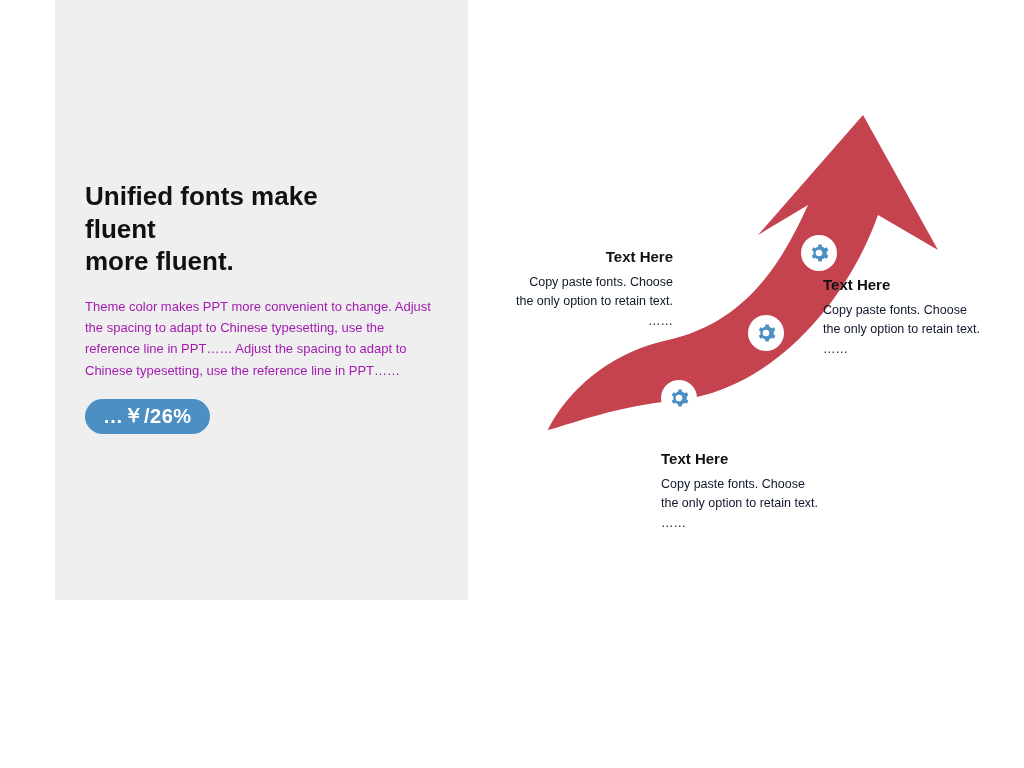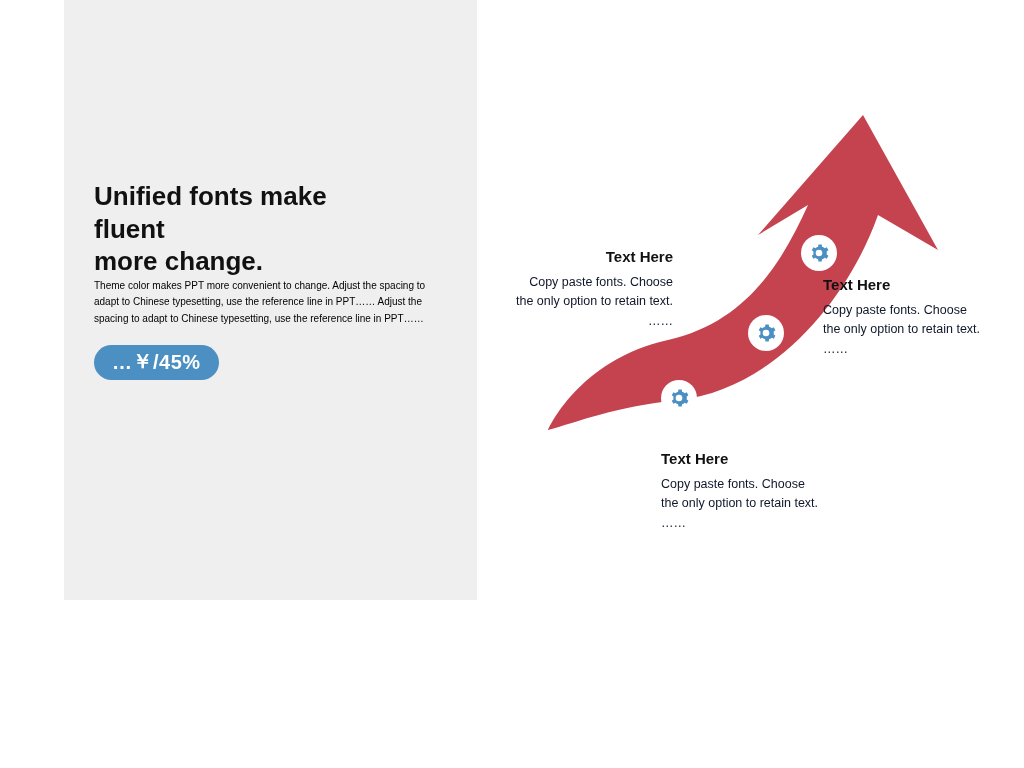--- a/index.html
+++ b/index.html
@@ -1,21 +1,21 @@
 <!DOCTYPE html>
 <html><head>
 <meta charset="utf-8">
 <style>
   * { box-sizing: border-box; margin: 0; padding: 0; }
   html, body { width: 1024px; height: 768px; font-family: "Segoe UI", Arial, sans-serif; background: #fff; overflow: hidden; }
   .stage { position: relative; width: 1024px; height: 768px; }
-  .left-panel { position: absolute; left: 64px; top: 0; width: 413px; height: 600px; background: #efefef; }
+  .left-panel { position: absolute; left: 55px; top: 0; width: 413px; height: 600px; background: #efefef; }
   .left-inner { position: absolute; left: 30px; top: 180px; width: 350px; }
   .title { font-size: 26px; font-weight: 700; line-height: 1.25; color: #111; }
-  .desc { font-size: 10px; line-height: 1.65; color: #000000; }
+  .desc { margin-top: 18px; font-size: 13px; line-height: 1.65; color: #a21caf; }
   .badge { margin-top: 18px; display: inline-flex; align-items: center; background: #4c90c3; color: #fff; font-size: 20px; font-weight: 600; padding: 4px 18px; border-radius: 18px; letter-spacing: .5px; }
   .yen { font-family: "Arial", sans-serif; display:inline-block; transform: translateY(-1px); }
 
   .right-area { position: absolute; left: 468px; top: 0; width: 580px; height: 768px; }
   .arrow-wrap { position: absolute; left: 50px; top: 100px; width: 440px; height: 360px; }
 
   .gear-dot { position: absolute; width: 36px; height: 36px; border-radius: 50%; background: #fff; display: flex; align-items: center; justify-content: center; }
   .gear-dot svg { width: 20px; height: 20px; }
 
   .callout { position: absolute; width: 160px; }
@@ -29,27 +29,27 @@
 </head>
 <body>
 
 <div class="stage">
 
   <div class="left-panel">
     <div class="left-inner">
       <div class="title">
         <span>Unified fonts make</span><br>
         <span>fluent</span><br>
-        <span>more change.</span>
+        <span>more fluent.</span>
       </div>
       <div class="desc">Theme color makes PPT more convenient to change. Adjust the spacing to adapt to Chinese typesetting, use the reference line in PPT…… Adjust the spacing to adapt to Chinese typesetting, use the reference line in PPT……</div>
       <div class="badge">
         <span>…</span>
         <span class="yen">￥</span>
-        <span>/45%</span>
+        <span>/26%</span>
       </div>
     </div>
   </div>
 
   <div class="right-area">
 
     <div class="arrow-wrap">
       <svg viewBox="0 0 440 360" width="440" height="360">
         <path fill="#c4434f" d="
           M 30 330

